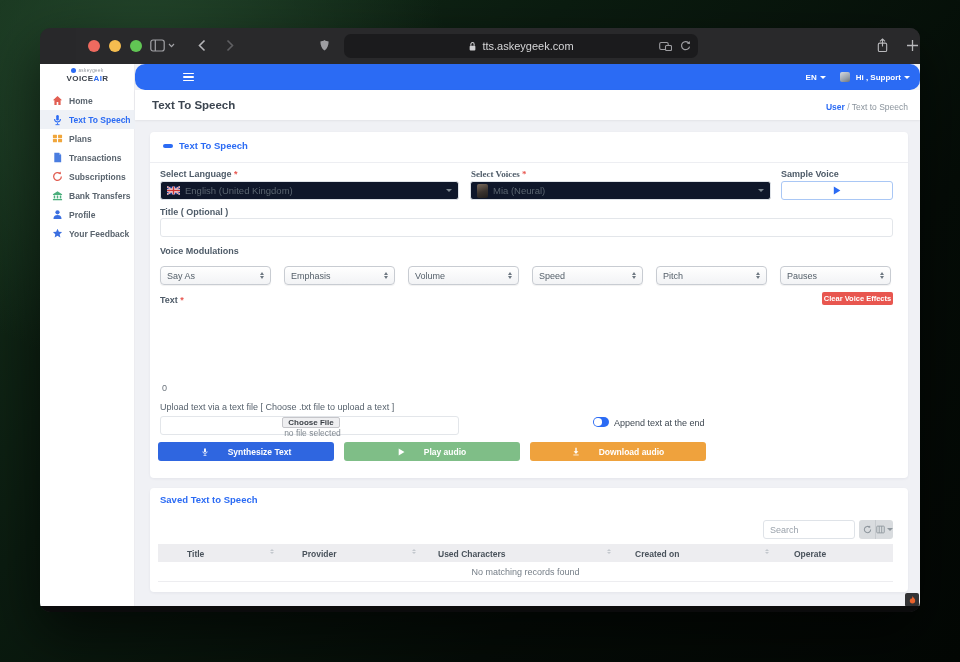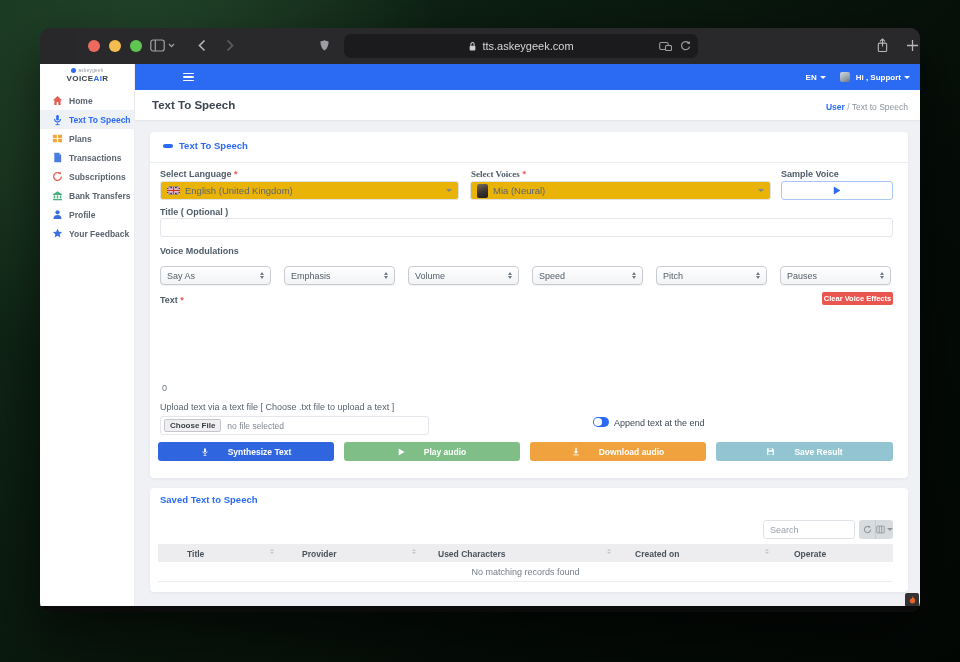--- a/index.html
+++ b/index.html
@@ -37,21 +37,21 @@
   .logo-badge span { font-size:4.5px; color:#8a8f96; letter-spacing:.4px; }
   .logo-main { font-size:8px; font-weight:bold; letter-spacing:.4px; color:#3a4049; margin-top:1px; }
   .menu { position:absolute; left:0; top:27px; width:95px; }
   .menu-item { height:19px; display:flex; align-items:center; gap:6px; padding-left:12px; cursor:pointer; }
   .menu-item.active { background:#eef1f6; }
   .menu-item svg { flex:0 0 auto; }
   .menu-item .lbl { font-size:8.5px; font-weight:bold; color:#5a646e; }
   .menu-item.active .lbl { color:#2b6bf4; }
 
   
-  .bluebar { left:95px; top:0; width:785px; height:26px; background:#2b6bf4; display:flex; align-items:center; }
+  .bluebar { left:95px; top:0; width:785px; height:26px; background:#2b6bf4; display:flex; align-items:center;border-radius:10px; }
   .hamburger { margin-left:12px; display:flex; flex-direction:column; gap:2px; cursor:pointer; }
   .hamburger i { display:block; width:11px; height:1.5px; background:#fff; border-radius:1px; }
   .bluebar-right { margin-left:auto; display:flex; align-items:center; gap:6px; padding-right:10px; color:#fff; font-size:8px; font-weight:bold; }
   .caret-down { width:0; height:0; border-left:3px solid transparent; border-right:3px solid transparent; border-top:3.5px solid #fff; display:inline-block; }
   .avatar { width:10px; height:10px; border-radius:2px; background:linear-gradient(150deg,#d6dae0,#9aa3ad 60%,#6d747c); margin-left:8px; }
 
   
   .pageheader { left:95px; top:26px; width:785px; height:30px; background:#fff; box-shadow:0 1px 2px rgba(0,0,0,.06); }
   .pageheader .title { position:absolute; left:17px; top:9px; font-size:11.5px; font-weight:bold; color:#3c4550; }
   .breadcrumb { position:absolute; right:12px; top:12px; font-size:8.5px; }
@@ -64,21 +64,21 @@
   .card1 { left:110px; top:68px; width:758px; height:346px; }
   .card2 { left:110px; top:424px; width:758px; height:104px; }
 
   .tabrow { position:absolute; left:0; top:0; width:758px; height:31px; border-bottom:1px solid #edeef2; }
   .tab { position:absolute; left:13px; top:8px; display:flex; align-items:center; gap:6px; cursor:pointer; }
   .tab-dash { width:10px; height:4px; border-radius:2px; background:#2b6bf4; }
   .tab .lbl { font-size:9.5px; font-weight:bold; color:#2b6bf4; }
 
   .flabel { position:absolute; font-size:9px; font-weight:bold; color:#4e5b68; }
   .req { color:#e8564f; }
-  .select { position:absolute; height:19px; background:#eab308; border:1px solid #dfe3e8; border-radius:3px;
+  .select { position:absolute; height:19px; background:#0f172a; border:1px solid #dfe3e8; border-radius:3px;
     display:flex; align-items:center; padding:0 6px; font-size:9.5px; color:#5a6570; cursor:pointer; }
   .select .sel-caret { margin-left:auto; width:0; height:0; border-left:3px solid transparent; border-right:3px solid transparent; border-top:3.5px solid #7d8790; }
   .voice-avatar { width:11px; height:14px; border-radius:2px; background:linear-gradient(160deg,#7a6a5c,#3a332e 55%,#211e1c); margin-right:5px; flex:0 0 auto; }
   .samplebox { position:absolute; height:19px; background:#fff; border:1px solid #a9c7f5; border-radius:3px;
     display:flex; align-items:center; justify-content:center; cursor:pointer; }
 
   .tinput { position:absolute; height:19px; background:#fff; border:1px solid #e3e6ea; border-radius:3px; width:733px;
     font-size:9.5px; color:#444; padding:0 6px; font-family:"Liberation Sans",sans-serif; }
   .modsel { position:absolute; width:111px; height:19px; border:1px solid #c8ccd2; border-radius:4px;
     background:linear-gradient(#ffffff,#f2f3f5); box-shadow:0 1px 1px rgba(0,0,0,.06);
@@ -87,22 +87,22 @@
   .dblcaret .up { width:0; height:0; border-left:2.7px solid transparent; border-right:2.7px solid transparent; border-bottom:3.2px solid #6e7882; }
   .dblcaret .dn { width:0; height:0; border-left:2.7px solid transparent; border-right:2.7px solid transparent; border-top:3.2px solid #6e7882; }
 
   .clearbtn { position:absolute; left:672px; top:160px; width:71px; height:13px; background:#e8564f; border-radius:2px;
     color:#fff; font-size:7.5px; font-weight:bold; display:flex; align-items:center; justify-content:center; cursor:pointer; }
   .textarea { position:absolute; left:10px; top:178px; width:733px; height:67px; border:1px solid #e3e6ea; border-radius:3px;
     background:#fff; resize:none; font-family:"Liberation Sans",sans-serif; font-size:9.5px; color:#444; padding:6px 8px; }
   .textarea::placeholder { color:#8a939c; }
   .counter { position:absolute; left:12px; top:251px; font-size:9px; color:#6a737c; }
 
-  .filewrap { position:absolute; left:10px; top:284px; width:269px; height:19px; border:1px solid #e3e6ea; border-radius:3px;
-    background:#fff; display:flex; align-items:center; cursor:pointer; }
+  .filewrap { position:absolute; left:10px; top:284px; width:299px; height:19px; border:1px solid #e3e6ea; border-radius:3px;
+    background:#fff; display:flex; align-items:center; cursor:pointer;flex-direction:column; }
   .choosebtn { margin-left:3px; height:13px; padding:0 5px; background:#efeff1; border:1px solid #c6c6ca; border-radius:2px;
     font-size:8px; color:#3a3f45; display:flex; align-items:center; font-weight:bold; }
   .filename { font-size:8.5px; color:#808890; margin-left:6px; }
 
   .toggle { position:absolute; left:443px; top:285px; width:16px; height:9.5px; border-radius:5px; background:#2b6bf4; cursor:pointer; }
   .toggle .knob { position:absolute; left:1px; top:1px; width:7.5px; height:7.5px; border-radius:50%; background:#fff; }
   .togglelabel { position:absolute; left:464px; top:286px; font-size:9px; color:#3f4852; }
 
   .actionbtn { position:absolute; top:310px; height:19px; border-radius:3px; color:#fff; font-size:8.5px; font-weight:bold;
     display:flex; align-items:center; justify-content:center; gap:19px; cursor:pointer; }
@@ -440,28 +440,20 @@
           </svg>
         <span>Play audio</span>
       </div>
       <div class="actionbtn b-down">
         <svg width="8" height="9" viewBox="0 0 12 12">
             <path d="M5 0.5 H7 V5.5 H9.6 L6 9.6 L2.4 5.5 H5 Z" fill="#fff"></path>
             <rect x="2" y="10.6" width="8" height="1.2" fill="#fff"></rect>
           </svg>
         <span>Download audio</span>
       </div>
-      <div class="actionbtn b-save">
-        <svg width="9" height="9" viewBox="0 0 12 12">
-            <path d="M1.5 1.5 H8.6 L10.5 3.4 V10.5 H1.5 Z" fill="#fff"></path>
-            <rect x="3.4" y="1.8" width="4.4" height="2.6" fill="#92c5d1"></rect>
-            <rect x="3" y="6.2" width="6" height="4" fill="#92c5d1"></rect>
-          </svg>
-        <span>Save Result</span>
-      </div>
     </div>
 
     <div class="abs card card2">
       <div class="savedtitle">Saved Text to Speech</div>
 
       <input class="searchinput" placeholder="Search" style="">
       <div class="btngroup">
         <span class="seg">
           <svg width="9" height="9" viewBox="0 0 12 12">
               <path d="M10.2 6 a4.2 4.2 0 1 1 -1.3 -3" fill="none" stroke="currentColor" stroke-width="1.4"></path>

